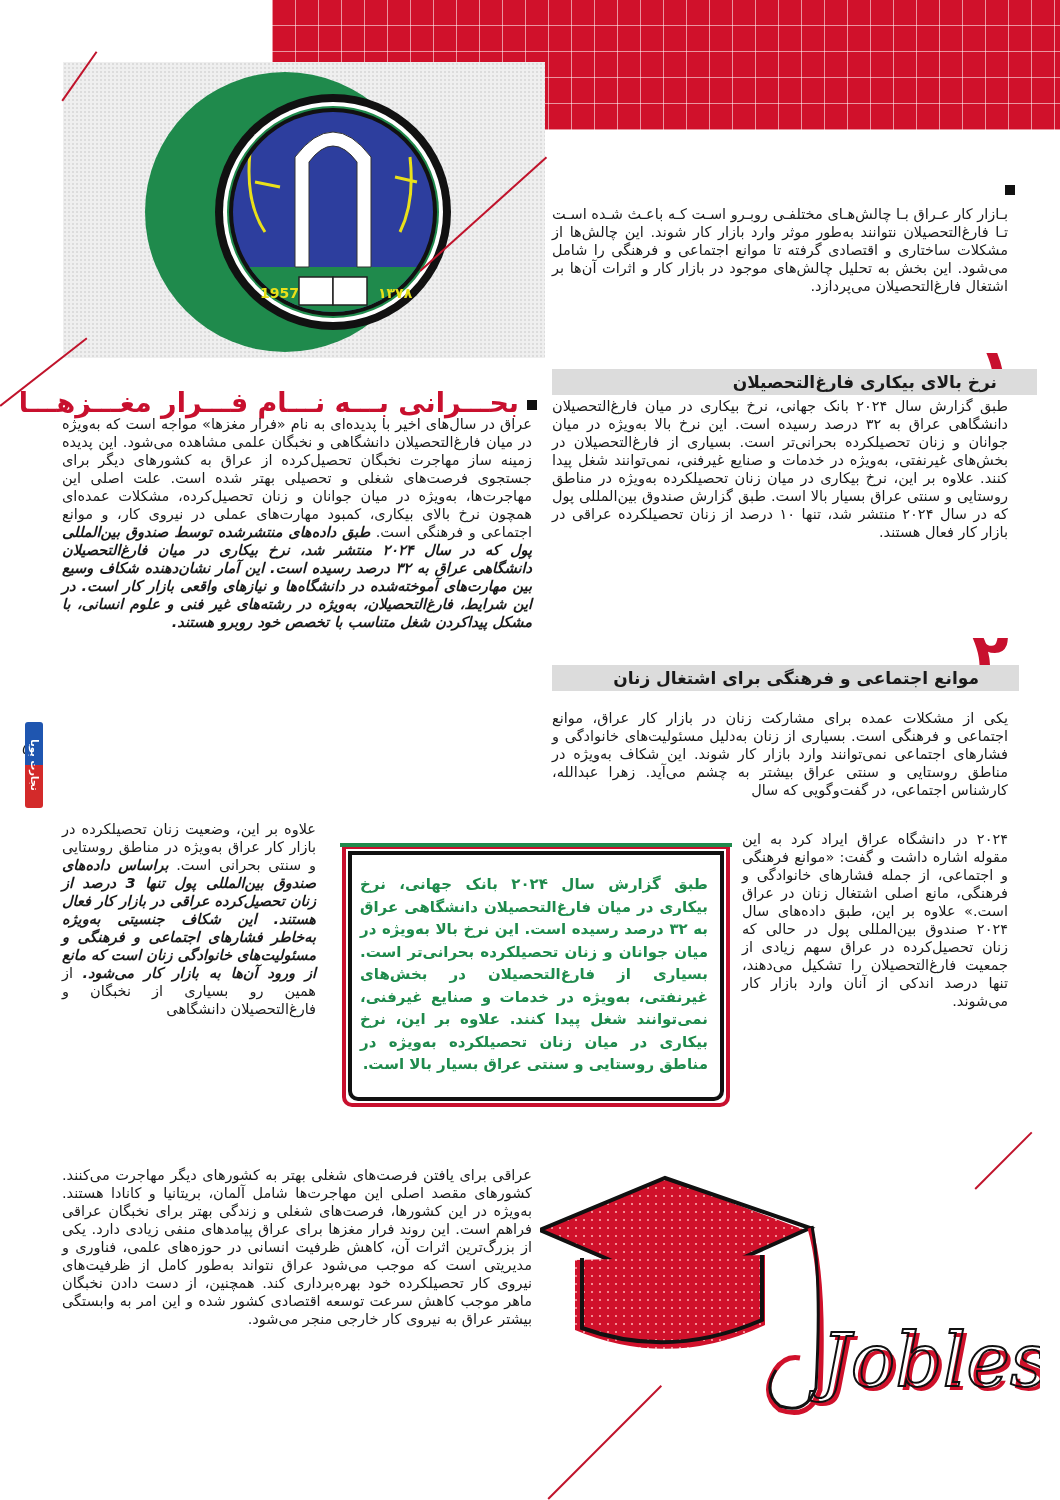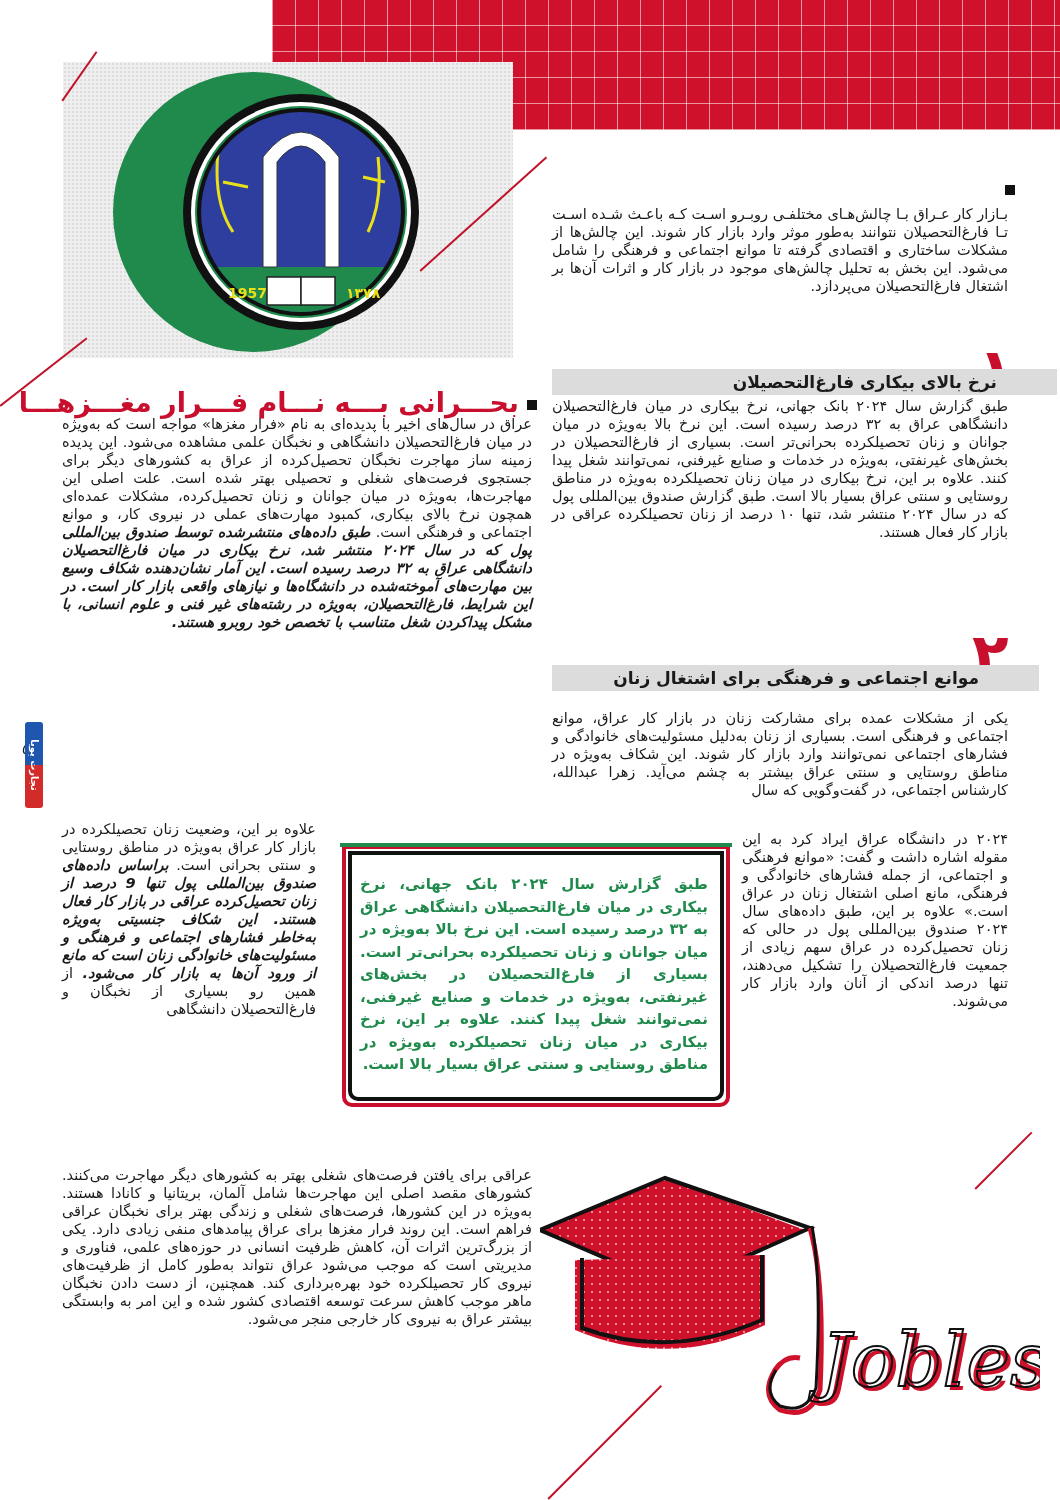--- a/index.html
+++ b/index.html
@@ -5,28 +5,28 @@
   html, body { margin:0; padding:0; }
   body { width:1060px; height:1500px; background:#ffffff; position:relative; overflow:hidden;
          font-family:"DejaVu Sans", sans-serif; color:#1a1a1a; }
   .abs { position:absolute; }
   .pattern { left:272px; top:0; width:788px; height:130px; background-color:#d0112b;
     background-image:
       repeating-linear-gradient(90deg, rgba(255,255,255,0.55) 0 1px, transparent 1px 23px),
       repeating-linear-gradient(0deg, rgba(255,255,255,0.55) 0 1px, transparent 1px 26px);
   }
   .logo-bg { left:63px; top:62px; width:450px; height:296px; background:#efefef;
-    background-image: radial-gradient(rgba(0,0,0,0.08) 1px, transparent 1px); background-size:4px 4px; }
+    background-image: radial-gradient(rgba(0,0,0,0.08) 1px, transparent 1px); background-size:4px 4px;padding-left:32px; }
   .slash { height:1.5px; background:#c0132b; transform-origin:left center; }
   .rtl { direction:rtl; text-align:justify; text-align-last:right; }
   .heading { color:#c8102e; font-weight:bold; font-size:27px; line-height:36px; white-space:nowrap; }
   .heading .sq { display:inline-block; width:10px; height:10px; background:#111; margin-left:8px; vertical-align:middle; }
   .body { font-size:14.5px; line-height:18px; }
   .bold-it { font-weight:bold; font-style:italic; }
-  .subhead { background:#dcdcdc; height:26px; font-weight:bold; font-size:17px; line-height:26px; padding-right:60px; white-space:nowrap; }
+  .subhead { background:#dcdcdc; height:26px; font-weight:bold; font-size:17px; line-height:26px; padding-right:40px; white-space:nowrap; }
   .bignum { color:#c8102e; font-weight:bold; font-size:60px; line-height:60px; }
   .pull { left:342px; top:845px; width:388px; height:262px; }
   .pull .frame-red { position:absolute; inset:0; border:4px solid #c8102e; border-radius:2px 0 10px 10px; }
   .pull .frame-black { position:absolute; left:6px; top:6px; right:6px; bottom:6px; border:4px solid #111; border-radius:0 0 10px 10px; }
   .pull .frame-green { position:absolute; left:-2px; top:-2px; right:-2px; height:6px; border-top:4px solid #1f8a4c; }
   .pull .txt { position:absolute; left:18px; right:22px; top:28px; color:#1f8a4c; font-weight:bold; font-size:15px; line-height:22.5px; }
   .side-badge { left:25px; top:722px; width:18px; height:86px; border-radius:3px; overflow:hidden; }
   .side-badge .b { height:50%; background:#1f56b0; }
   .side-badge .r { height:50%; background:#d32a2a; }
   .side-badge .t { position:absolute; left:0; top:0; width:86px; height:18px; color:#fff; font-size:10px; font-weight:bold;
@@ -89,21 +89,21 @@
 
 <div class="abs heading rtl" style="left:62px;top:372px;width:475px;margin-top:13px;">
   <span class="sq"></span><span>بحـــرانی بـــه نـــام فـــرار مغـــزهـــا</span>
 </div>
 <div class="abs body rtl" style="left:62px;width:470px;top:415px;">
   <span>عراق در سال‌های اخیر با پدیده‌ای به نام «فرار مغزها» مواجه است که به‌ویژه در میان فارغ‌التحصیلان دانشگاهی و نخبگان علمی مشاهده می‌شود. این پدیده زمینه ساز مهاجرت نخبگان تحصیل‌کرده از عراق به کشورهای دیگر برای جستجوی فرصت‌های شغلی و تحصیلی بهتر شده است. علت اصلی این مهاجرت‌ها، به‌ویژه در میان جوانان و زنان تحصیل‌کرده، مشکلات عمده‌ای همچون نرخ بالای بیکاری، کمبود مهارت‌های عملی در نیروی کار، و موانع اجتماعی و فرهنگی است.</span>
   <span class="bold-it">طبق داده‌های منتشرشده توسط صندوق بین‌المللی پول که در سال ۲۰۲۴ منتشر شد، نرخ بیکاری در میان فارغ‌التحصیلان دانشگاهی عراق به ۳۲ درصد رسیده است. این آمار نشان‌دهنده شکاف وسیع بین مهارت‌های آموخته‌شده در دانشگاه‌ها و نیازهای واقعی بازار کار است. در این شرایط، فارغ‌التحصیلان، به‌ویژه در رشته‌های غیر فنی و علوم انسانی، با مشکل پیداکردن شغل متناسب با تخصص خود روبرو هستند.</span>
 </div>
 <div class="abs body rtl" style="left:62px;width:254px;top:820px;">
   <span>علاوه بر این، وضعیت زنان تحصیلکرده در بازار کار عراق به‌ویژه در مناطق روستایی و سنتی بحرانی است.</span>
-  <span class="bold-it">براساس داده‌های صندوق بین‌المللی پول تنها 9 درصد از زنان تحصیل‌کرده عراقی در بازار کار فعال هستند. این شکاف جنسیتی به‌ویژه به‌خاطر فشارهای اجتماعی و فرهنگی و مسئولیت‌های خانوادگی زنان است که مانع از ورود آن‌ها به بازار کار می‌شود.</span>
+  <span class="bold-it">براساس داده‌های صندوق بین‌المللی پول تنها 3 درصد از زنان تحصیل‌کرده عراقی در بازار کار فعال هستند. این شکاف جنسیتی به‌ویژه به‌خاطر فشارهای اجتماعی و فرهنگی و مسئولیت‌های خانوادگی زنان است که مانع از ورود آن‌ها به بازار کار می‌شود.</span>
   <span>از همین رو بسیاری از نخبگان و فارغ‌التحصیلان دانشگاهی</span>
 </div>
 <div class="abs body rtl" style="left:62px;width:470px;top:1166px;">عراقی برای یافتن فرصت‌های شغلی بهتر به کشورهای دیگر مهاجرت می‌کنند. کشورهای مقصد اصلی این مهاجرت‌ها شامل آلمان، بریتانیا و کانادا هستند. به‌ویژه در این کشورها، فرصت‌های شغلی و زندگی بهتر برای نخبگان عراقی فراهم است. این روند فرار مغزها برای عراق پیامدهای منفی زیادی دارد. یکی از بزرگ‌ترین اثرات آن، کاهش ظرفیت انسانی در حوزه‌های علمی، فناوری و مدیریتی است که موجب می‌شود عراق نتواند به‌طور کامل از ظرفیت‌های نیروی کار تحصیلکرده خود بهره‌برداری کند. همچنین، از دست دادن نخبگان ماهر موجب کاهش سرعت توسعه اقتصادی کشور شده و این امر به وابستگی بیشتر عراق به نیروی کار خارجی منجر می‌شود.</div>
 
 <div class="abs pull">
   <div class="frame-red"></div>
   <div class="frame-black"></div>
   <div class="frame-green"></div>
   <div class="txt rtl">طبق گزارش سال ۲۰۲۴ بانک جهانی، نرخ بیکاری در میان فارغ‌التحصیلان دانشگاهی عراق به ۳۲ درصد رسیده است. این نرخ بالا به‌ویژه در میان جوانان و زنان تحصیلکرده بحرانی‌تر است. بسیاری از فارغ‌التحصیلان در بخش‌های غیرنفتی، به‌ویژه در خدمات و صنایع غیرفنی، نمی‌توانند شغل پیدا کنند. علاوه بر این، نرخ بیکاری در میان زنان تحصیلکرده به‌ویژه در مناطق روستایی و سنتی عراق بسیار بالا است.</div>
 </div>

